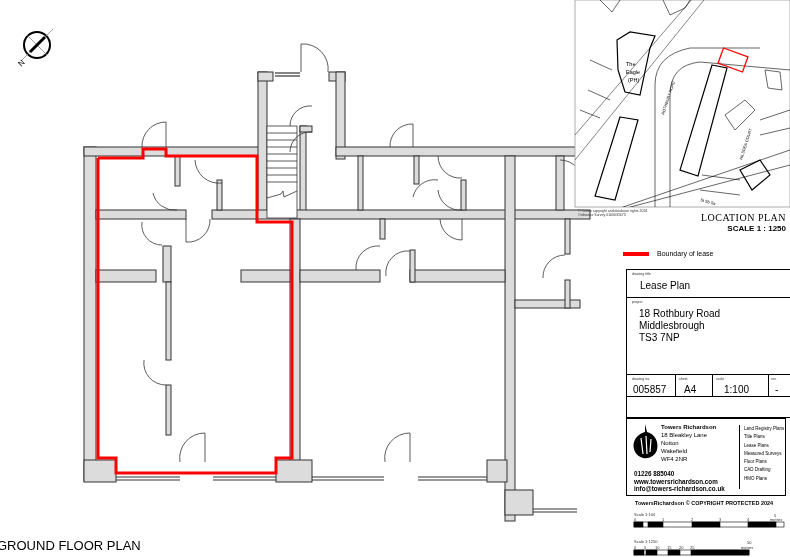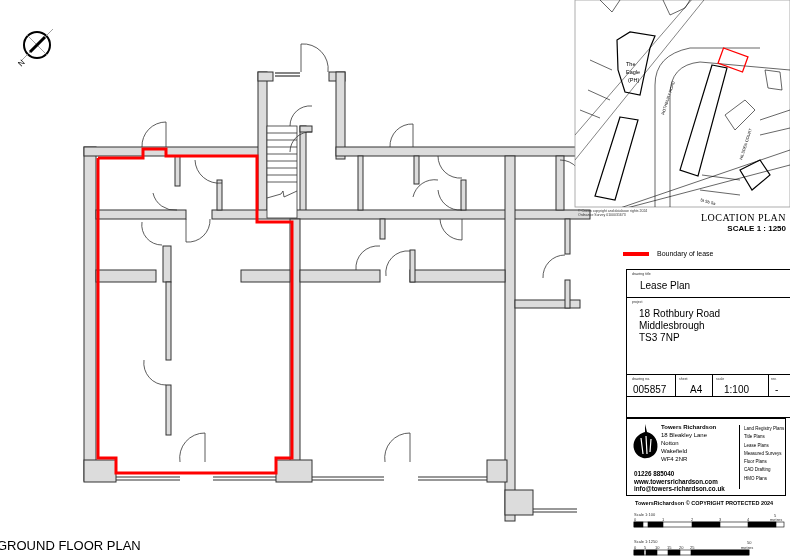--- a/index.html
+++ b/index.html
@@ -221,21 +221,21 @@
     <span class="lbl" style="left:5px;top:2px;">project</span>
     <span class="val" style="left:12px;top:10px;">18 Rothbury Road</span>
     <span class="val" style="left:12px;top:22px;">Middlesbrough</span>
     <span class="val" style="left:12px;top:34px;">TS3 7NP</span>
   </div>
   <div class="row" style="top:105px;height:22px;text-decoration:underline;">
     <span class="lbl" style="left:5px;top:2px;">drawing no.</span>
     <span class="val" style="left:6px;top:9px;">005857</span>
     <span class="vline" style="left:48px;"></span>
     <span class="lbl" style="left:52px;top:2px;">sheet</span>
-    <span class="val" style="left:63px;top:9px;">A4</span>
+    <span class="val" style="left:57px;top:9px;">A4</span>
     <span class="vline" style="left:85px;"></span>
     <span class="lbl" style="left:89px;top:2px;">scale</span>
     <span class="val" style="left:97px;top:9px;">1:100</span>
     <span class="vline" style="left:141px;"></span>
     <span class="lbl" style="left:144px;top:2px;">rev.</span>
     <span class="val" style="left:148px;top:9px;">-</span>
   </div>
 </div>
 
 <div class="abs company">

